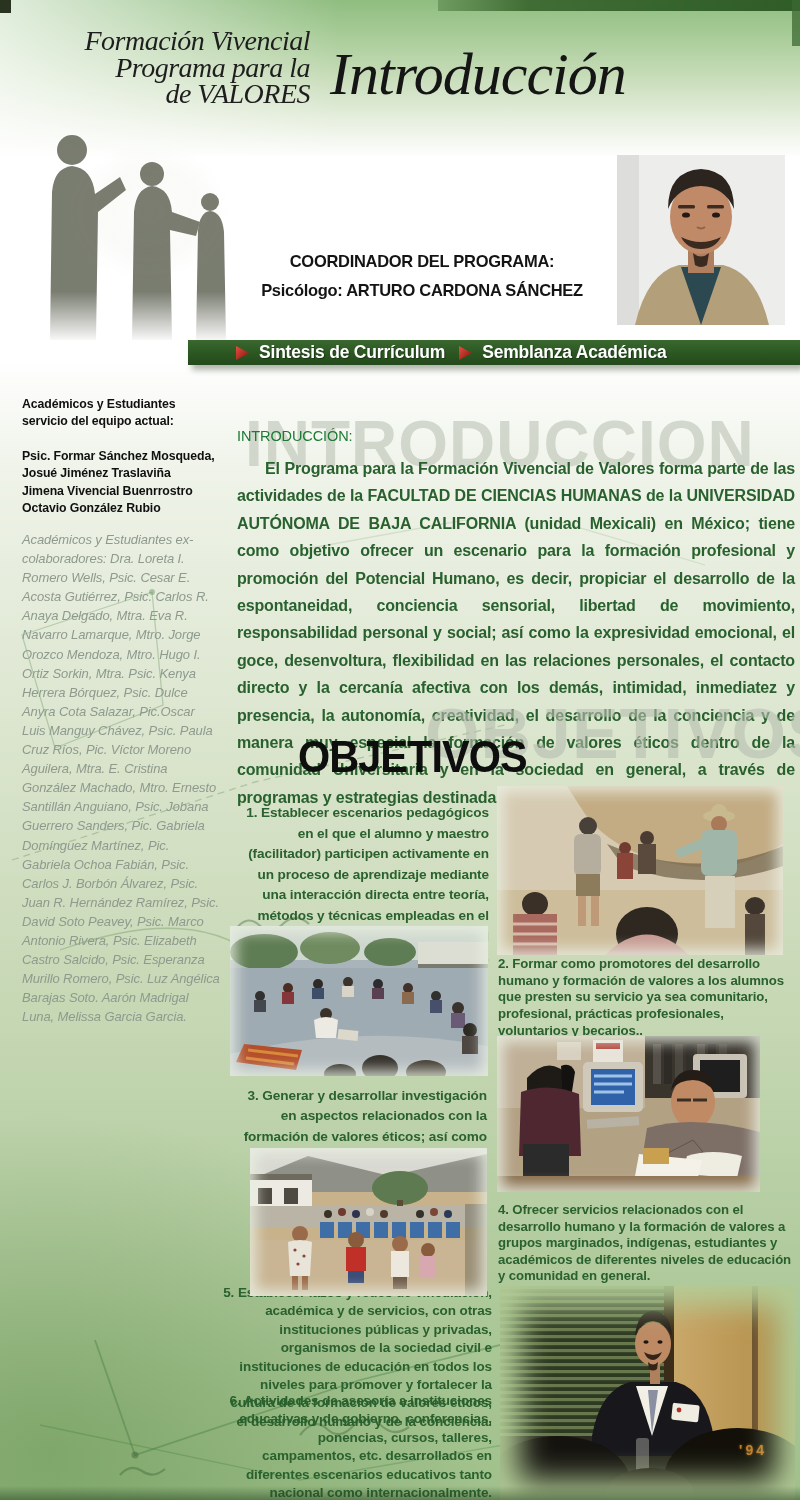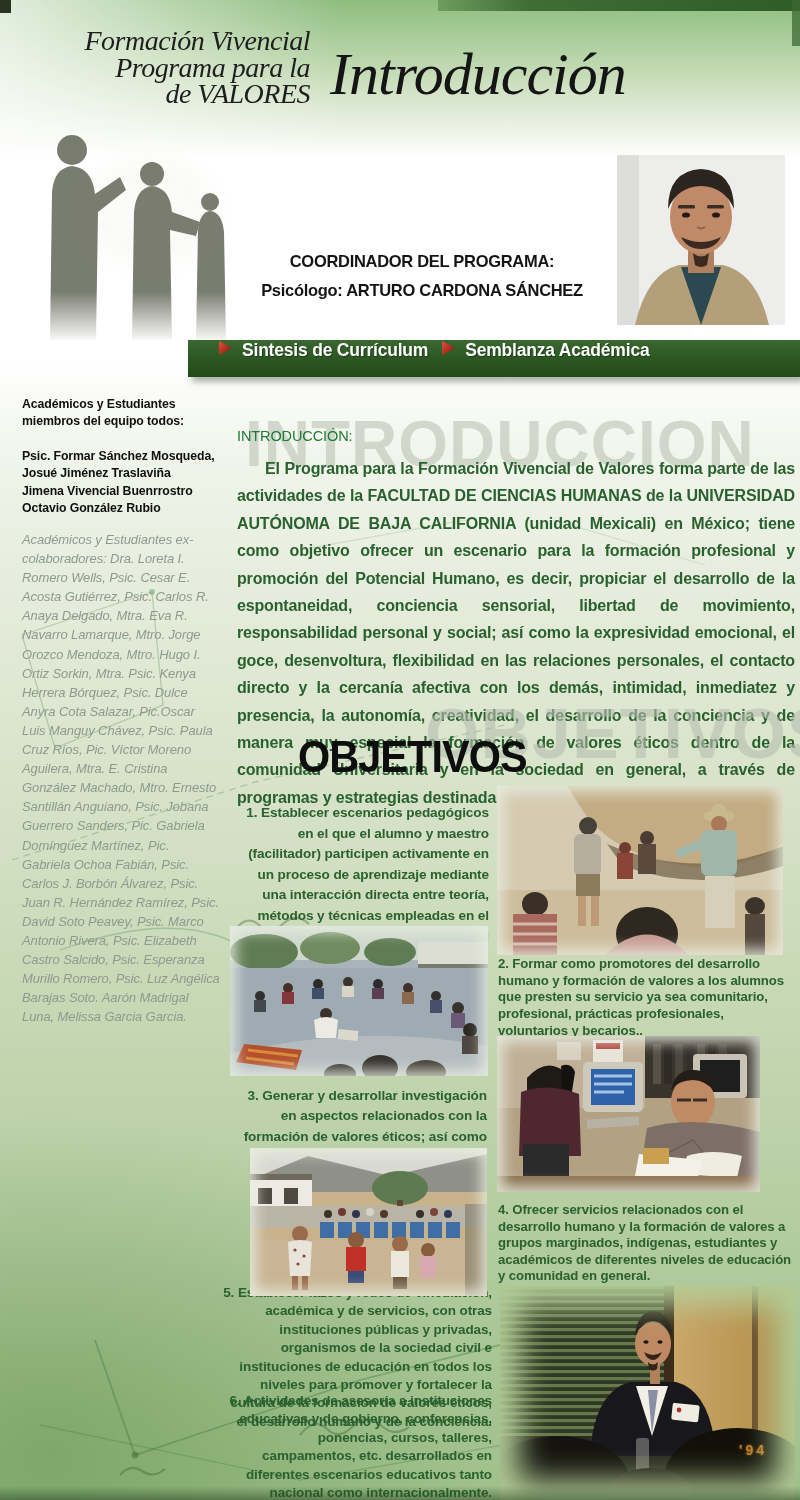--- a/index.html
+++ b/index.html
@@ -25,22 +25,22 @@
        font-size:60px;letter-spacing:-1px;}
   .coord{left:228px;top:247px;width:388px;text-align:center;color:#141414;
        font-weight:700;font-size:17px;line-height:29px;letter-spacing:-0.3px;
        transform:scaleX(.97);transform-origin:center;}
   .portrait{left:617px;top:155px;width:168px;height:170px;overflow:hidden;}
 
   
   .silhouette{left:0;top:72px;width:252px;height:268px;opacity:.85;}
 
   
-  .navbar{left:188px;top:340px;width:612px;height:37px;display:flex;
-       padding-left:26px;box-sizing:border-box;gap:9px;
+  .navbar{left:188px;top:340px;width:612px;height:25px;display:flex;align-items:center;
+       padding-left:43px;box-sizing:border-box;gap:9px;
        background:linear-gradient(180deg,#3a682f 0%,#2b5621 55%,#234a1b 100%);
        box-shadow:4px 5px 6px rgba(110,120,104,.55);}
   .nav-label{color:#ffffff;font-weight:700;font-size:17.5px;letter-spacing:-0.2px;
        text-shadow:1px 1px 1px rgba(0,0,0,.35);cursor:pointer;}
   .nav-arrow{display:inline-block;width:15px;height:16px;margin-left:4px;}
 
   
   .sb-head{left:22px;top:396px;width:192px;font-weight:700;font-size:12.3px;
        line-height:17.3px;color:#101010;letter-spacing:-0.1px;}
   .sb-members{left:22px;top:448px;width:200px;font-weight:700;font-size:12.3px;
@@ -186,21 +186,21 @@
         </defs>
       <polygon points="1,1 14,8 1,15" fill="url(#ar1)"></polygon>
     </svg>
     <span class="nav-label">Sintesis de Currículum</span>
     <svg class="nav-arrow" viewBox="0 0 15 16">
       <polygon points="1,1 14,8 1,15" fill="url(#ar1)"></polygon>
     </svg>
     <span class="nav-label">Semblanza Académica</span>
   </div>
 
-  <div class="abs sb-head">Académicos y Estudiantes miembros del equipo todos:</div>
+  <div class="abs sb-head">Académicos y Estudiantes servicio del equipo actual:</div>
   <div class="abs sb-members">
     <div>Psic. Formar Sánchez Mosqueda,</div>
     <div>Josué Jiménez Traslaviña</div>
     <div>Jimena Vivencial Buenrrostro</div>
     <div>Octavio González Rubio</div>
   </div>
   <div class="abs sb-excolab">Académicos y Estudiantes ex-colaboradores: Dra. Loreta I. Romero Wells, Psic. Cesar E. Acosta Gutiérrez, Psic. Carlos R. Anaya Delgado, Mtra. Eva R. Navarro Lamarque, Mtro. Jorge Orozco Mendoza, Mtro. Hugo I. Ortiz Sorkin, Mtra. Psic. Kenya Herrera Bórquez, Psic. Dulce Anyra Cota Salazar, Pic.Oscar Luis Manguy Chávez, Psic. Paula Cruz Ríos, Pic. Víctor Moreno Aguilera, Mtra. E. Cristina González Machado, Mtro. Ernesto Santillán Anguiano, Psic. Jobana Guerrero Sanders, Pic. Gabriela Domínguez Martínez, Pic. Gabriela Ochoa Fabián, Psic. Carlos J. Borbón Álvarez, Psic. Juan R. Hernández Ramírez, Psic. David Soto Peavey, Psic. Marco Antonio Rivera, Psic. Elizabeth Castro Salcido, Psic. Esperanza Murillo Romero, Psic. Luz Angélica Barajas Soto. Aarón Madrigal Luna, Melissa Garcia Garcia.</div>
 
   <div class="abs wm wm-intro">INTRODUCCION</div>
   <div class="abs intro-head">INTRODUCCIÓN:</div>

